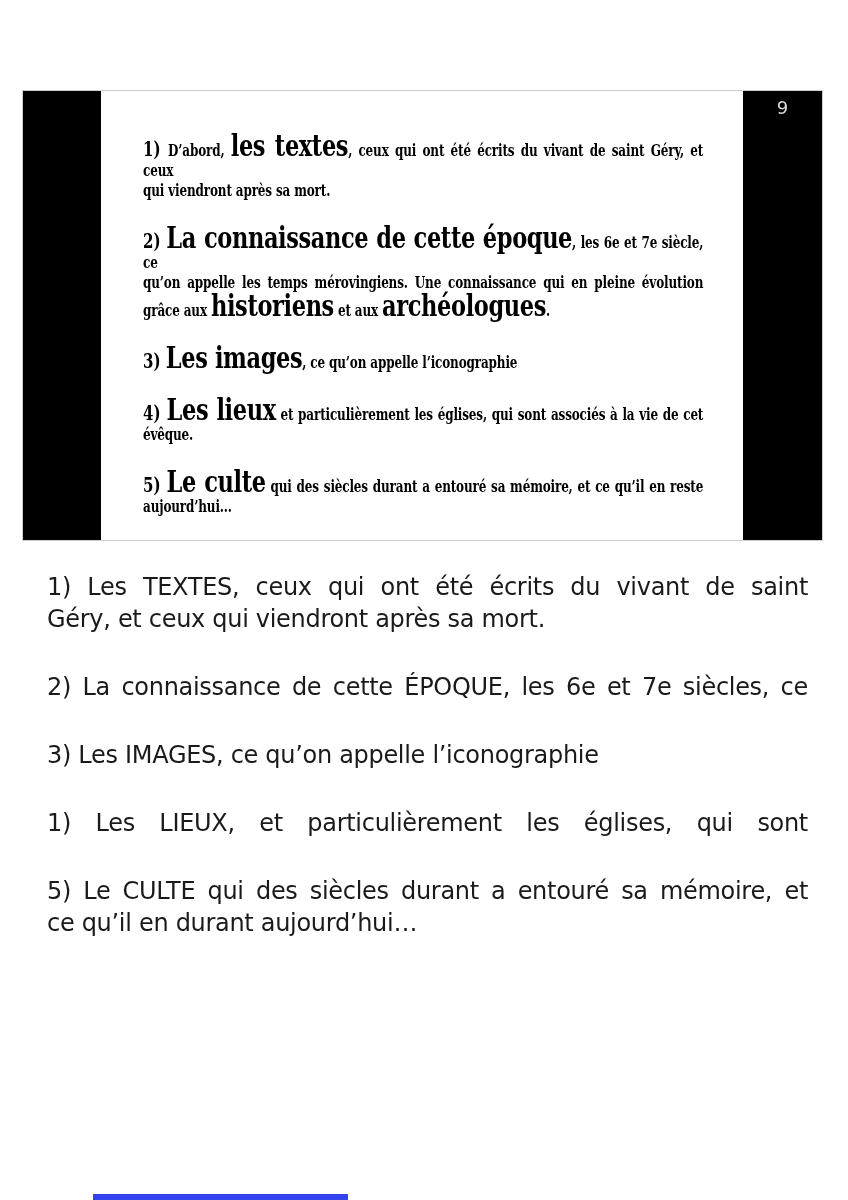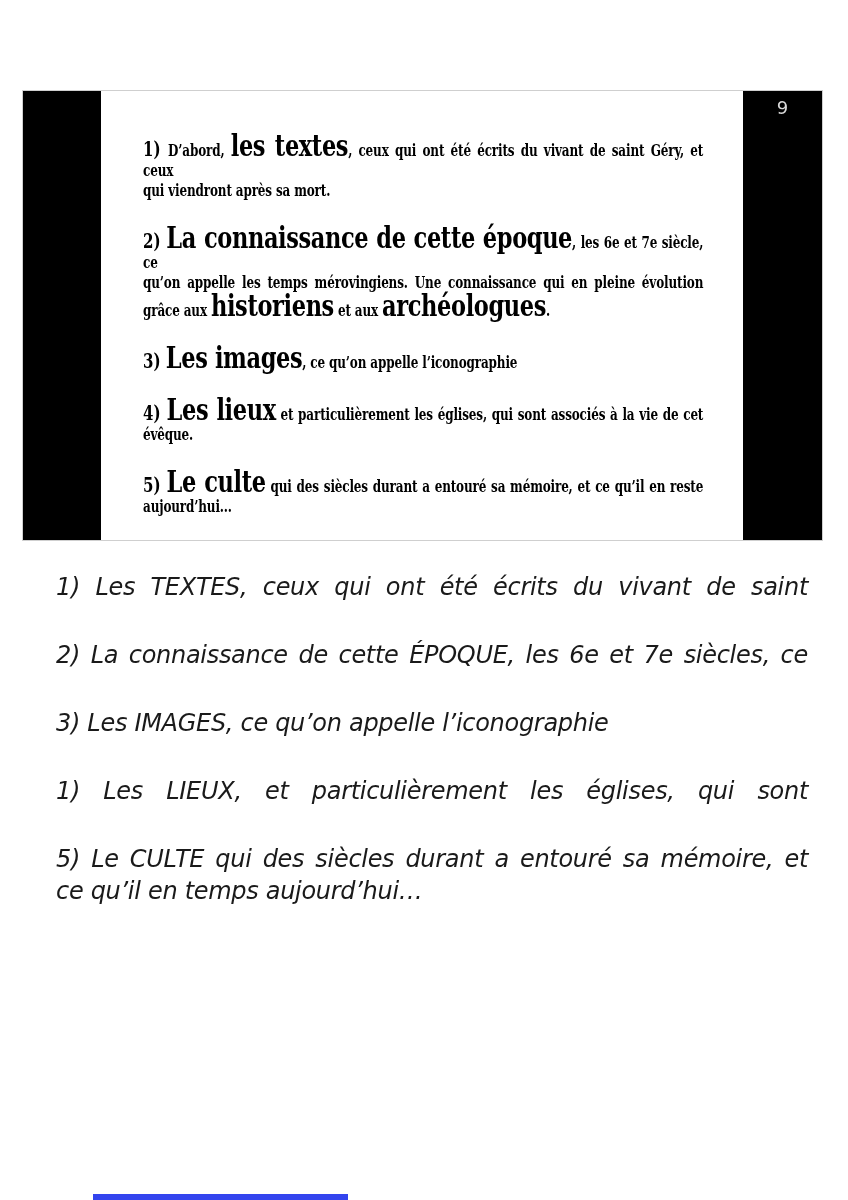--- a/index.html
+++ b/index.html
@@ -56,21 +56,21 @@
   .transcript {
     position: absolute;
     left: 40px; top: 571px;
     width: 768px;
     font-family: "DejaVu Sans", sans-serif;
     font-size: 24px;
     line-height: 32px;
     letter-spacing: -0.3px;
     color: #1a1a1a;
   }
-  .t-para { margin: 0 0 36px 16px; font-style: italic; }
+  .t-para { margin: 0 0 36px 7px; }
   .t-line { text-align: left; }
   .t-line.j { text-align: justify; text-align-last: justify; }
 
   
   .accent-bar {
     position: absolute;
     left: 93px; bottom: 0;
     width: 255px; height: 6px;
     background: #3344ee;
   }
@@ -105,29 +105,30 @@
       </div>
   </div>
   <div class="slide-bar right">
     <span class="slide-pagenum">9</span>
   </div>
 </figure>
 
 <section class="transcript">
     <div class="t-para">
       <div class="t-line j">1) Les TEXTES, ceux qui ont été écrits du vivant de saint</div>
+      <div class="t-line">Géry, et ceux qui viendront après sa mort.</div>
     </div>
     <div class="t-para">
       <div class="t-line j">2) La connaissance de cette ÉPOQUE, les 6e et 7e siècles, ce</div>
     </div>
     <div class="t-para">
       <div class="t-line">3) Les IMAGES, ce qu’on appelle l’iconographie</div>
     </div>
     <div class="t-para">
       <div class="t-line j">1) Les LIEUX, et particulièrement les églises, qui sont</div>
     </div>
     <div class="t-para">
       <div class="t-line j">5) Le CULTE qui des siècles durant a entouré sa mémoire, et</div>
-      <div class="t-line">ce qu’il en temps aujourd’hui…</div>
+      <div class="t-line">ce qu’il en durant aujourd’hui…</div>
     </div>
   </section>
 
 <div class="accent-bar"></div>
 
 </body></html>

